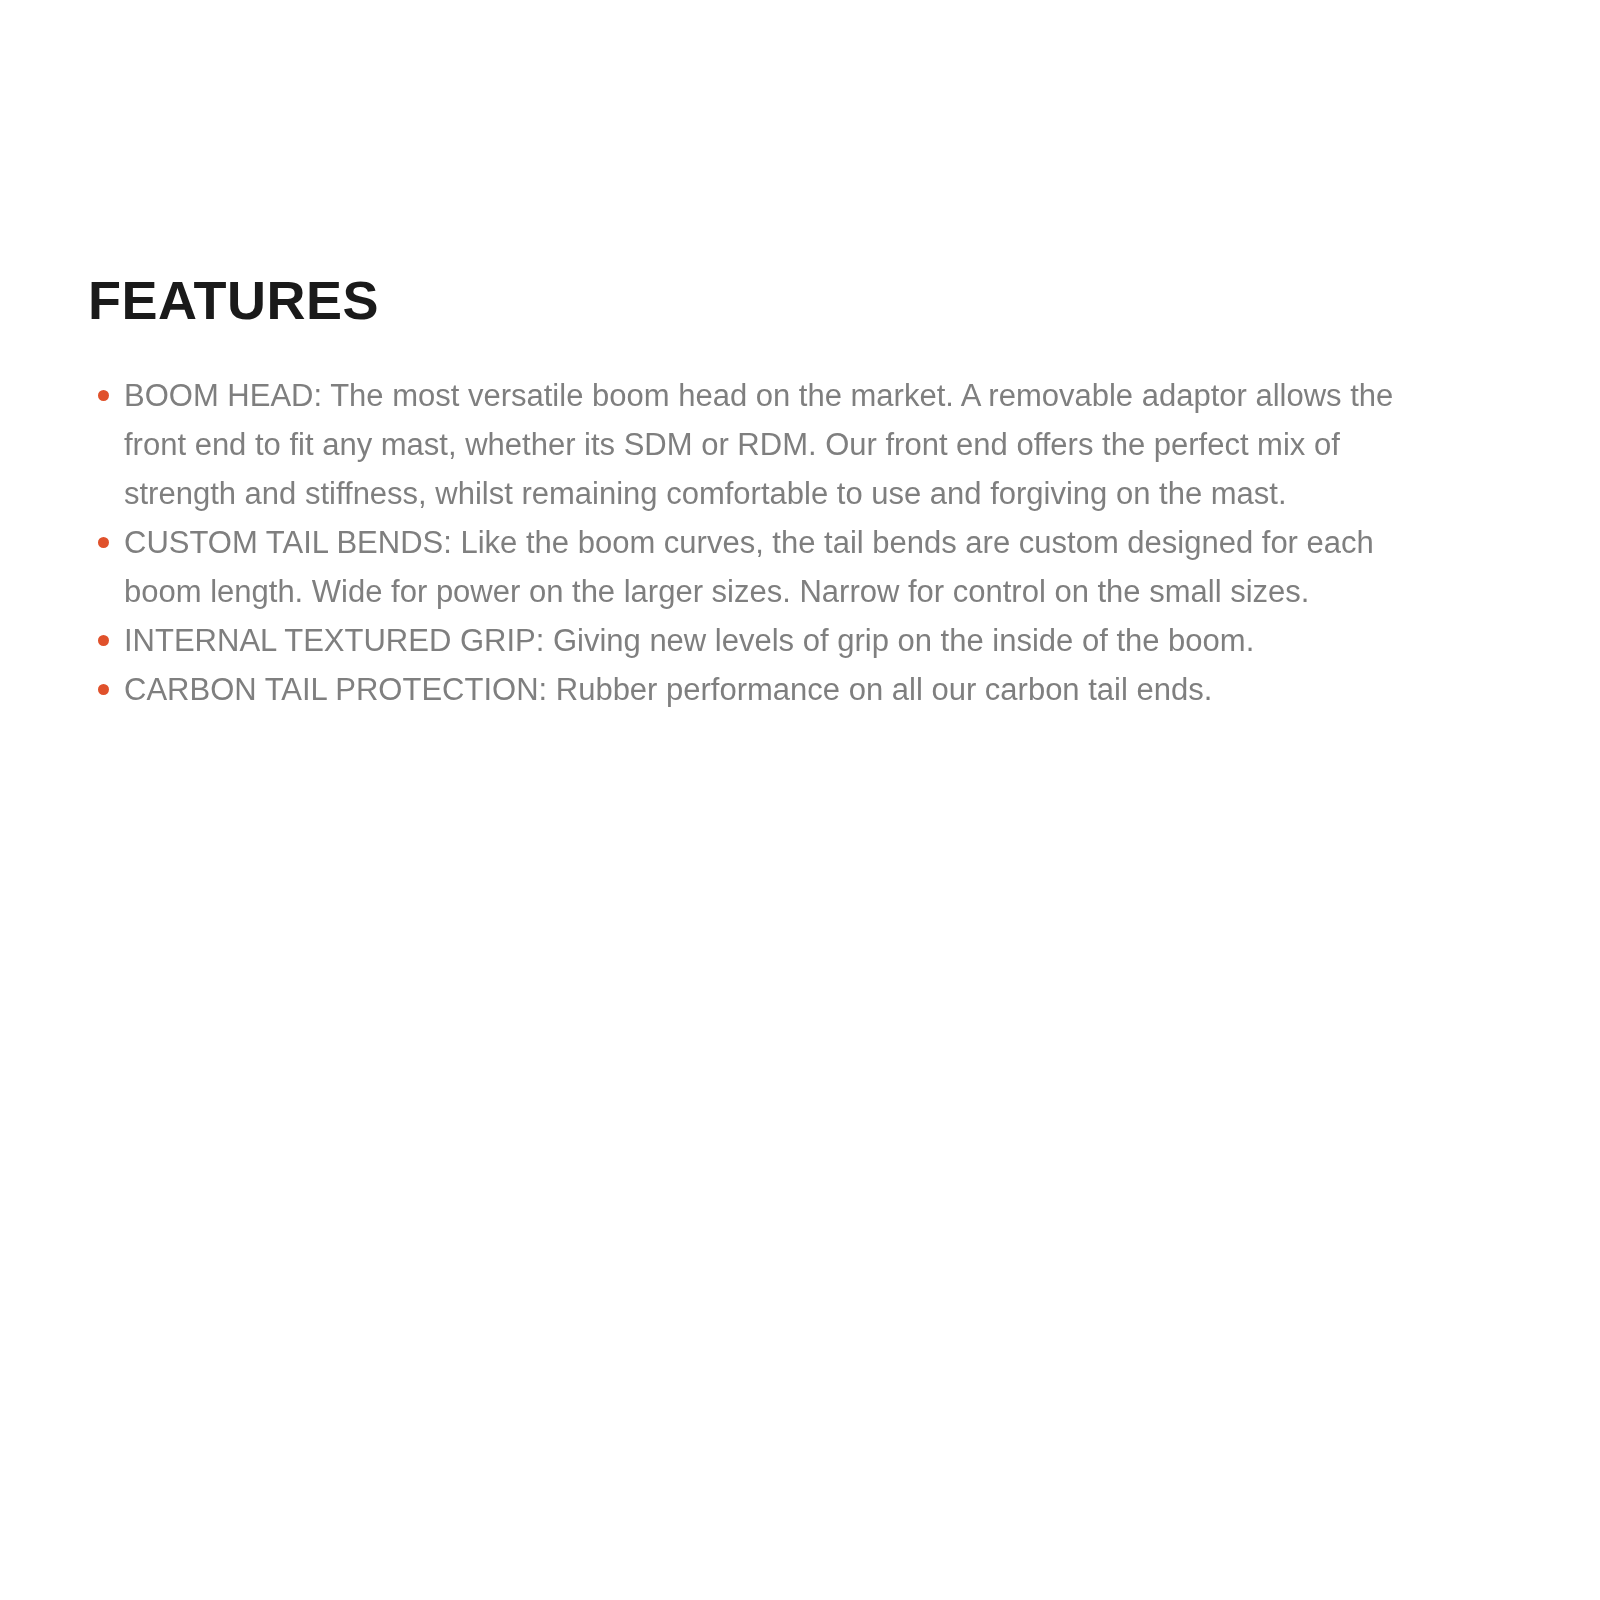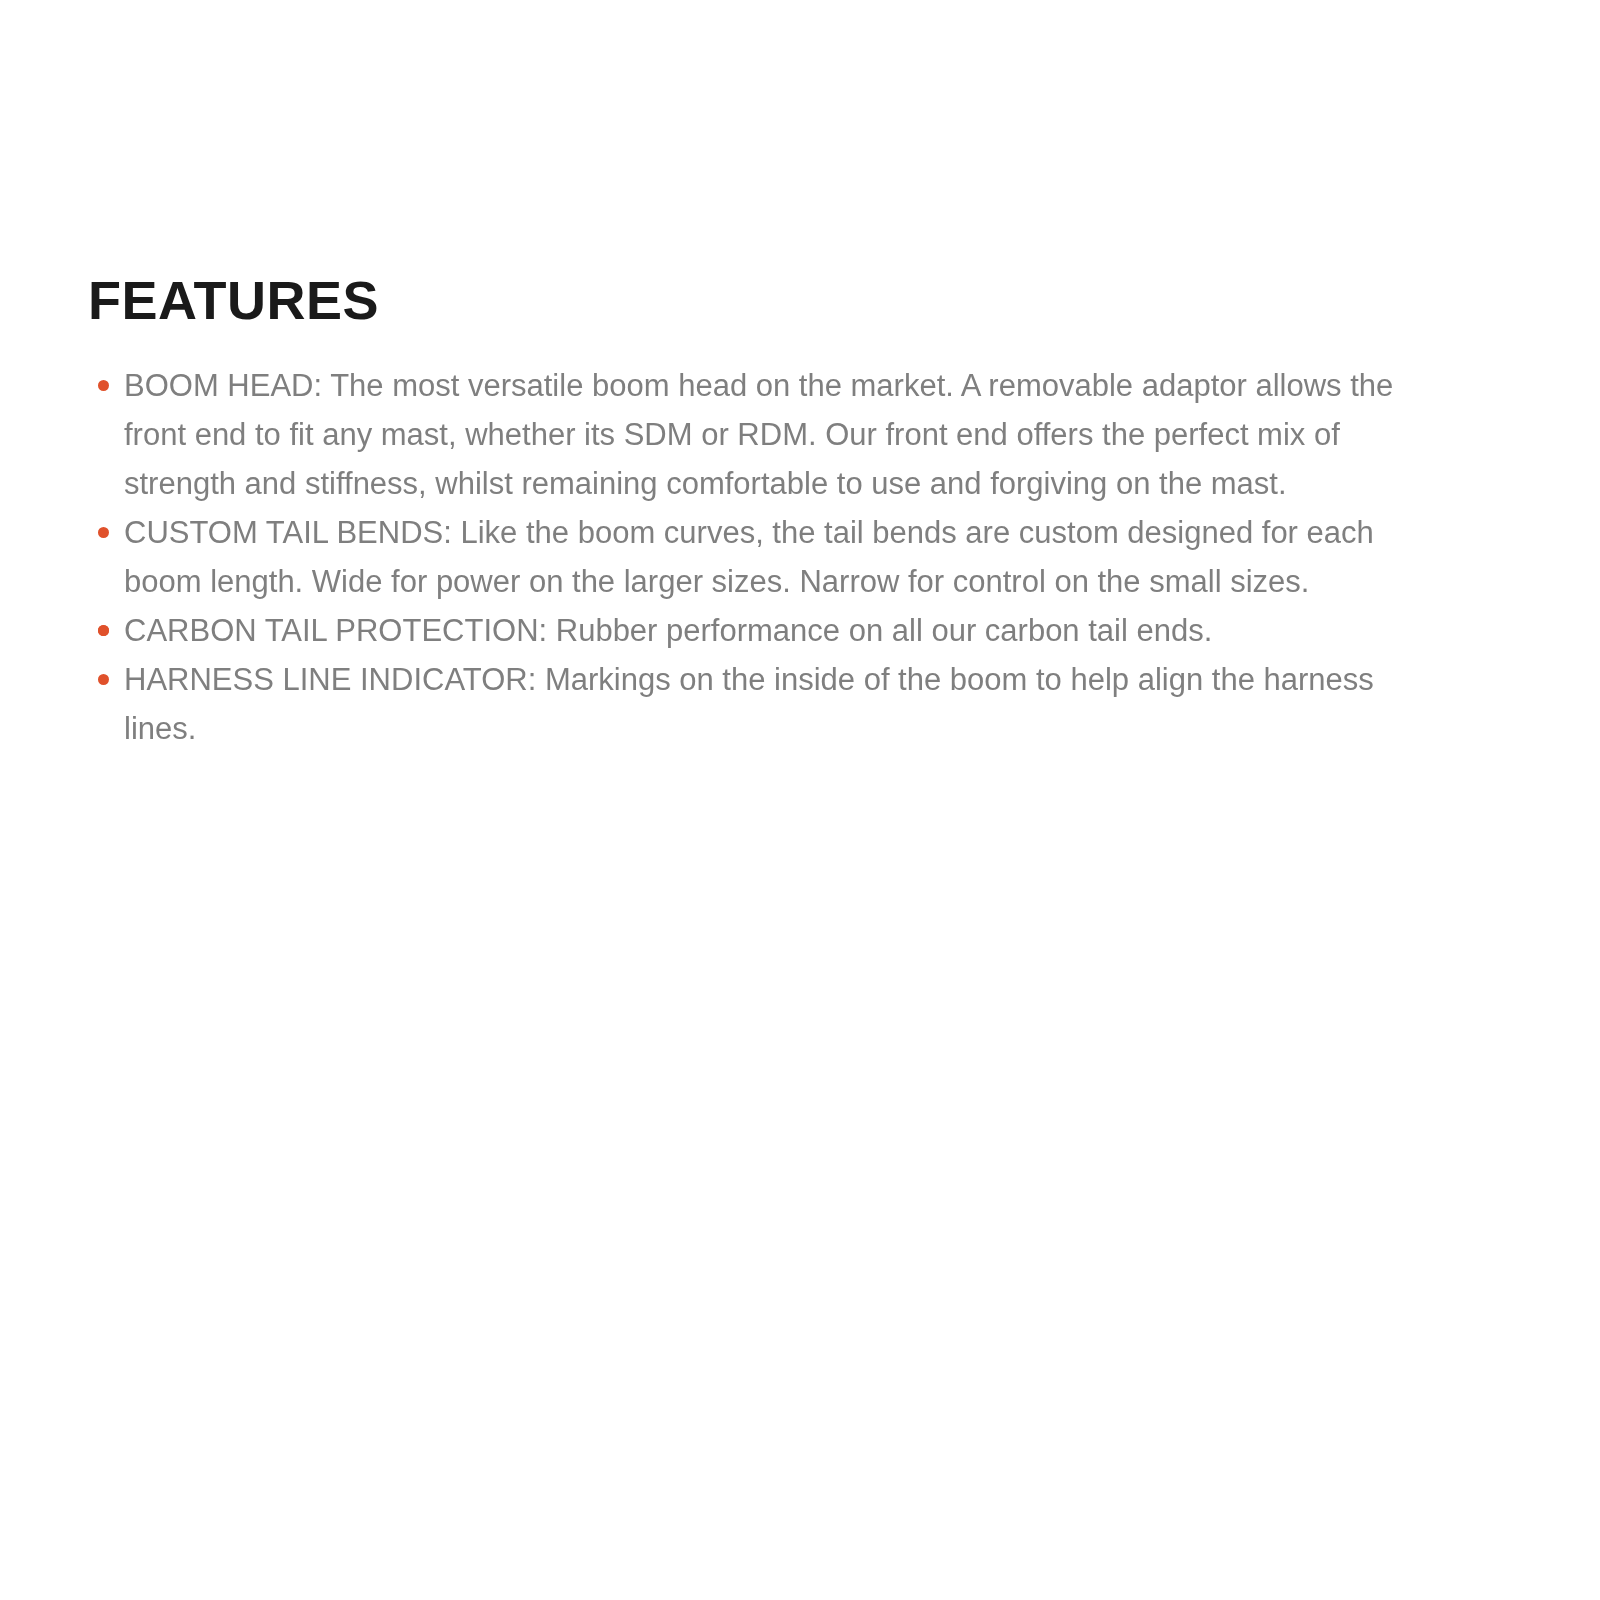--- a/index.html
+++ b/index.html
@@ -17,21 +17,21 @@
   .content {
     padding: 272px 96px 0 88px;
     max-width: 1500px;
     box-sizing: border-box;
   }
   .page-title {
     font-size: 54px;
     font-weight: 800;
     letter-spacing: 0.5px;
     color: #1a1a1a;
-    margin: 0 0 32px 0;
+    margin: 0 0 42px 0;
     line-height: 1.05;
   }
   .features-list {
     list-style: none;
     margin: 8px;
     padding: 0;
     max-width: 1412px;
   }
   .feature-item {
     position: relative;
@@ -65,27 +65,24 @@
 
 
     <li class="feature-item">
       <span class="bullet-dot"></span>
       <span class="feature-text">CUSTOM TAIL BENDS: Like the boom curves, the tail bends are custom designed for each boom length. Wide for power on the larger sizes. Narrow for control on the small sizes.</span>
     </li>
 
 
     <li class="feature-item">
       <span class="bullet-dot"></span>
+      <span class="feature-text">INTERNAL TEXTURED GRIP: Giving new levels of grip on the inside of the boom.</span>
     </li>
 
     <li class="feature-item">
       <span class="bullet-dot"></span>
       <span class="feature-text">CARBON TAIL PROTECTION: Rubber performance on all our carbon tail ends.</span>
     </li>
 
 
-    <li class="feature-item">
-      <span class="bullet-dot"></span>
-      <span class="feature-text">HARNESS LINE INDICATOR: Markings on the inside of the boom to help align the harness lines.</span>
-    </li>
   </ul>
 
 </main>
 
 </body></html>

